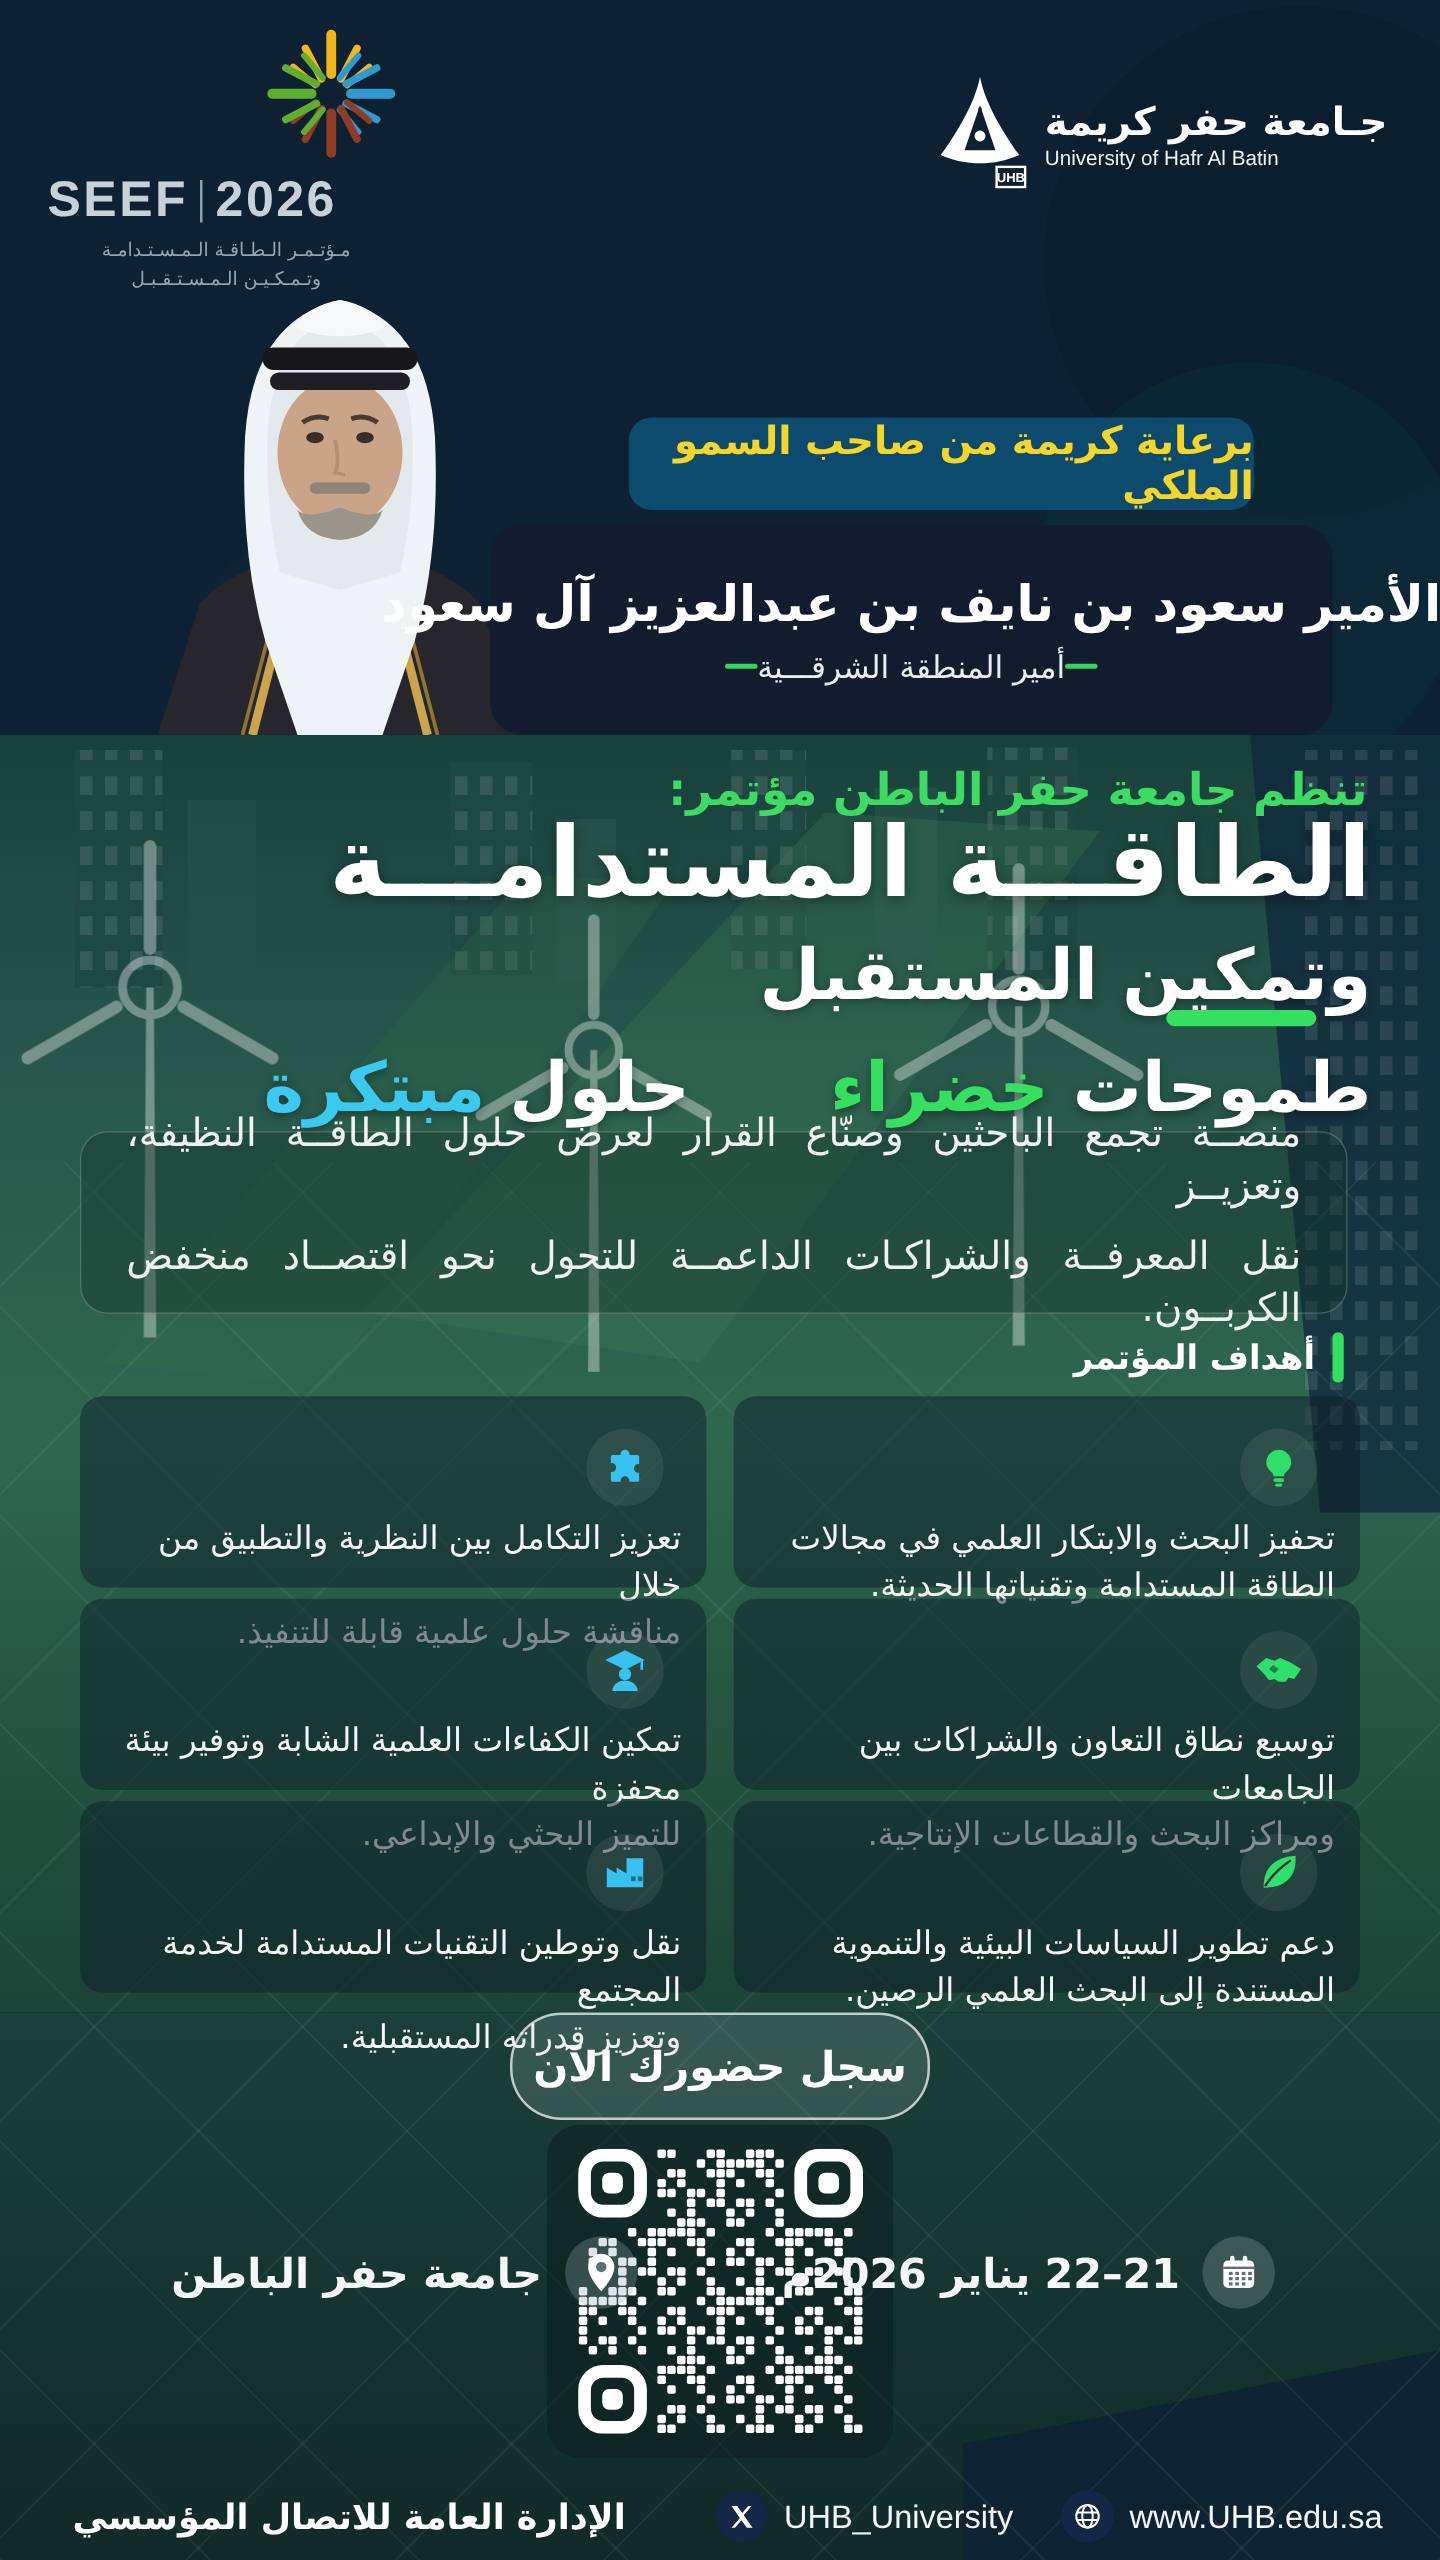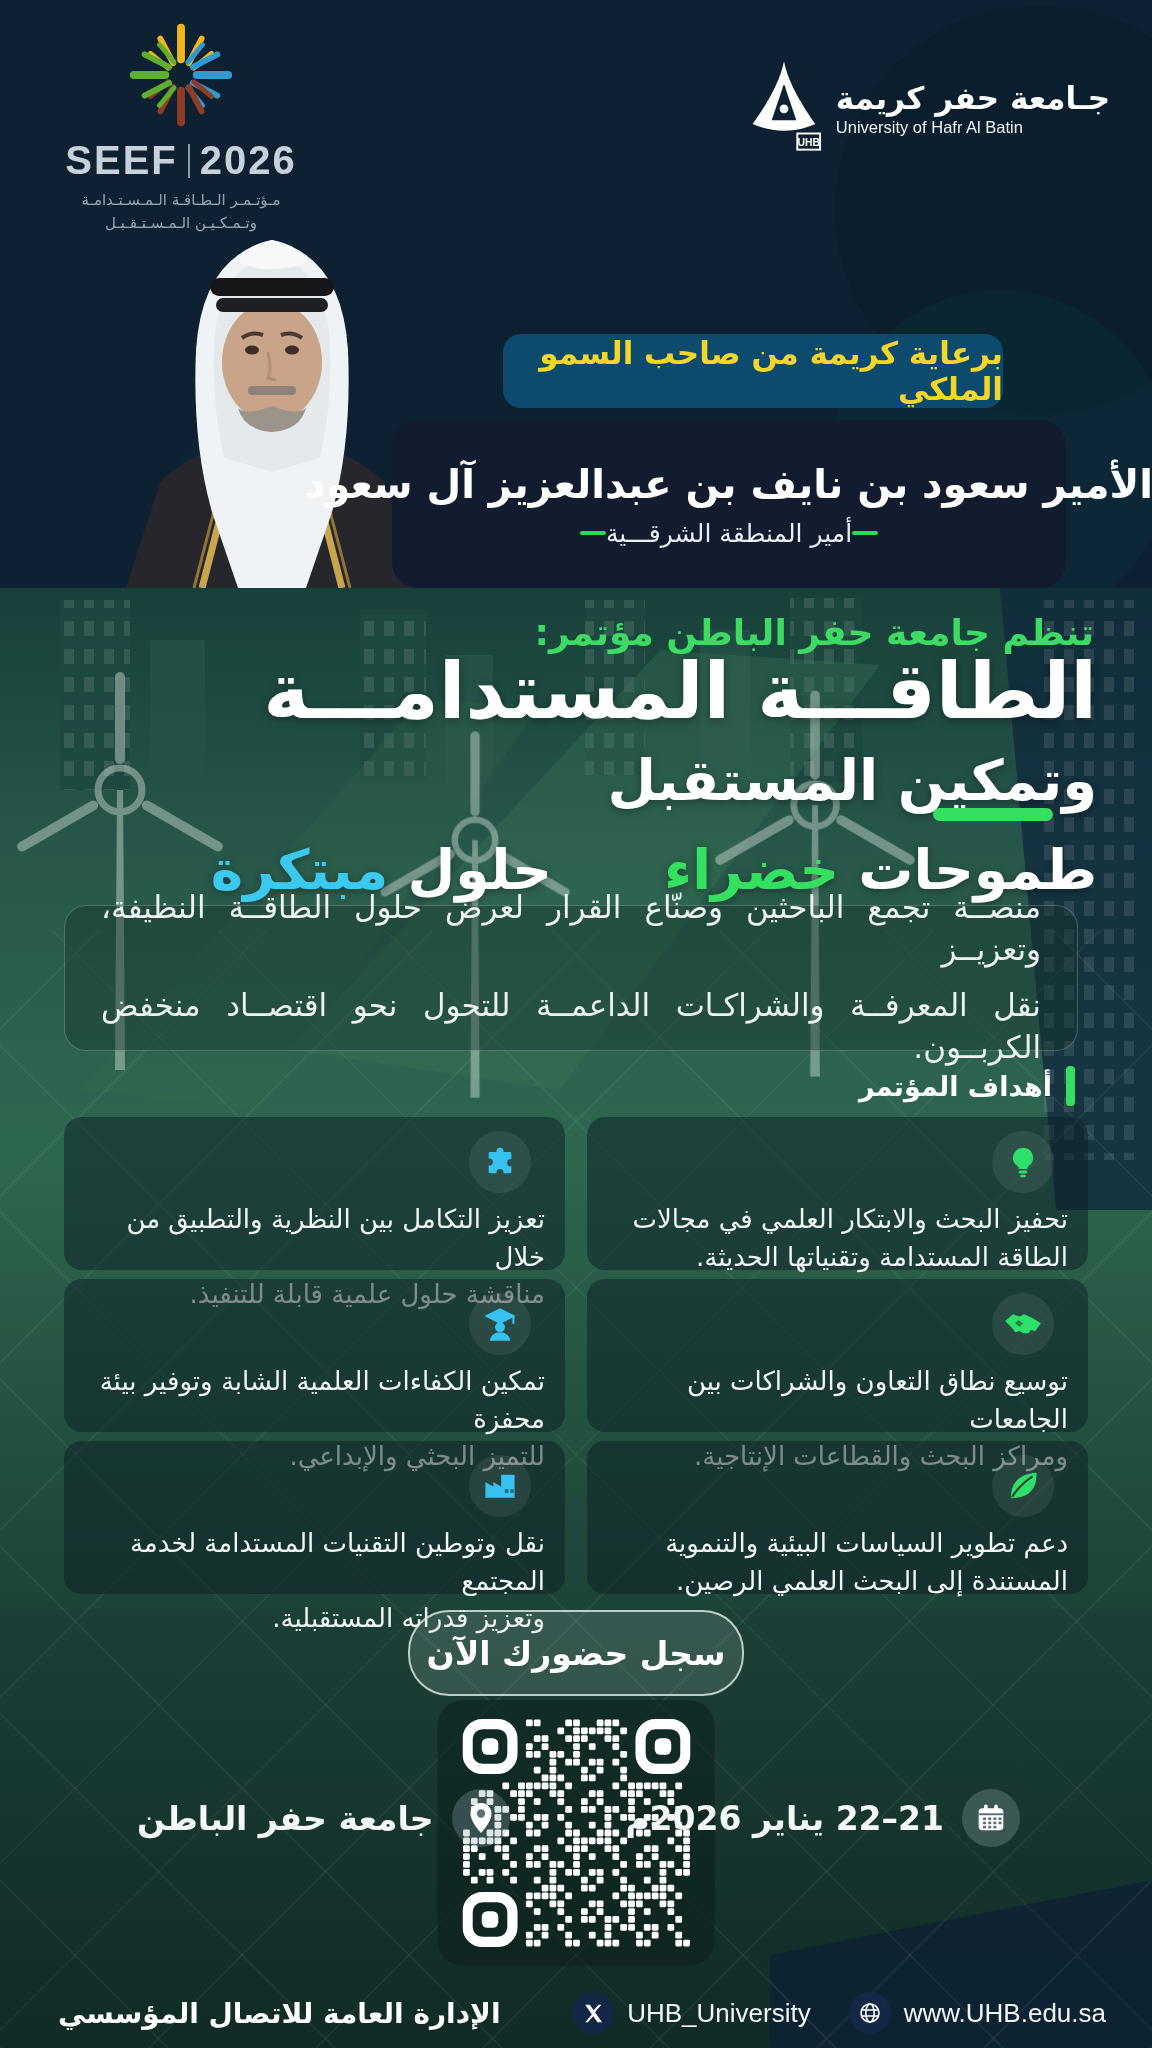--- a/index.html
+++ b/index.html
@@ -13,21 +13,21 @@
   .bg-art{position:absolute;inset:0;z-index:0;}
   .diamond-pattern{
     position:absolute;left:0;right:0;top:930px;bottom:0;z-index:1;pointer-events:none;
     background-image:
       repeating-linear-gradient(45deg,rgba(255,255,255,0.05) 0 2px,transparent 2px 118px),
       repeating-linear-gradient(-45deg,rgba(255,255,255,0.05) 0 2px,transparent 2px 118px);
   }
   .content{position:absolute;inset:0;z-index:2;}
 
   
-  .seef{left:38px;top:16px;width:286px;display:flex;flex-direction:column;align-items:center;}
+  .seef{left:38px;top:16px;width:286px;display:flex;flex-direction:column;}
   .seef-word{display:flex;align-items:center;gap:10px;margin-top:4px;direction:ltr;
     font-family:"Liberation Sans",sans-serif;font-weight:bold;font-size:40px;color:#c7d1d9;letter-spacing:2px;}
   .seef-div{width:2px;height:34px;background:#8ea0ac;}
   .seef-sub{margin-top:6px;font-size:15px;color:#93a7b4;letter-spacing:1px;text-align:center;line-height:1.55;}
 
   
   .uhb{right:42px;top:58px;display:flex;align-items:flex-start;gap:14px;}
   .uhb-text{text-align:left;direction:ltr;margin-top:22px;}
   .uhb-ar{font-size:31px;font-weight:bold;color:#fff;text-align:right;}
   .uhb-en{font-family:"Liberation Sans",sans-serif;font-size:16.5px;color:#eef3f6;margin-top:2px;}
@@ -60,21 +60,21 @@
     background:rgba(22,52,46,0.42);border:1px solid rgba(255,255,255,0.22);
     box-sizing:border-box;padding:24px 36px;display:flex;flex-direction:column;justify-content:center;gap:14px;}
   .desc-line{font-size:31px;color:#eef3f1;text-align:justify;text-align-last:justify;line-height:1.35;}
 
   
   .goals-head{right:77px;top:1066px;display:flex;align-items:center;gap:14px;}
   .goals-bar{width:9px;height:40px;border-radius:4px;background:#35e060;}
   .goals-title{font-size:27px;font-weight:bold;color:#fff;}
   .grid{left:64px;top:1117px;width:1024px;display:grid;grid-template-columns:1fr 1fr;
     column-gap:22px;row-gap:9px;grid-auto-rows:153px;}
-  .card{background:rgba(11,30,38,0.5);border-radius:18px;box-sizing:border-box;padding:12px 20px;
+  .card{background:rgba(11,30,38,0.5);border-radius:18px;box-sizing:border-box;padding:24px 20px;
     display:flex;flex-direction:column;}
   .icon-row{display:flex;justify-content:flex-start;padding:2px 14px 0 0;}
   .icon-wrap{width:62px;height:62px;border-radius:50%;background:rgba(255,255,255,0.08);
     display:flex;align-items:center;justify-content:center;}
   .goal-text{margin-top:8px;font-size:26px;color:#f2f6f5;text-align:right;line-height:1.45;white-space:pre-line;padding-left:6px;}
 
   
   .register{left:50%;transform:translateX(-50%);top:1610px;width:332px;height:82px;border-radius:41px;
     background:rgba(198,220,210,0.16);border:2px solid rgba(236,245,240,0.75);
     display:flex;align-items:center;justify-content:center;cursor:pointer;}

